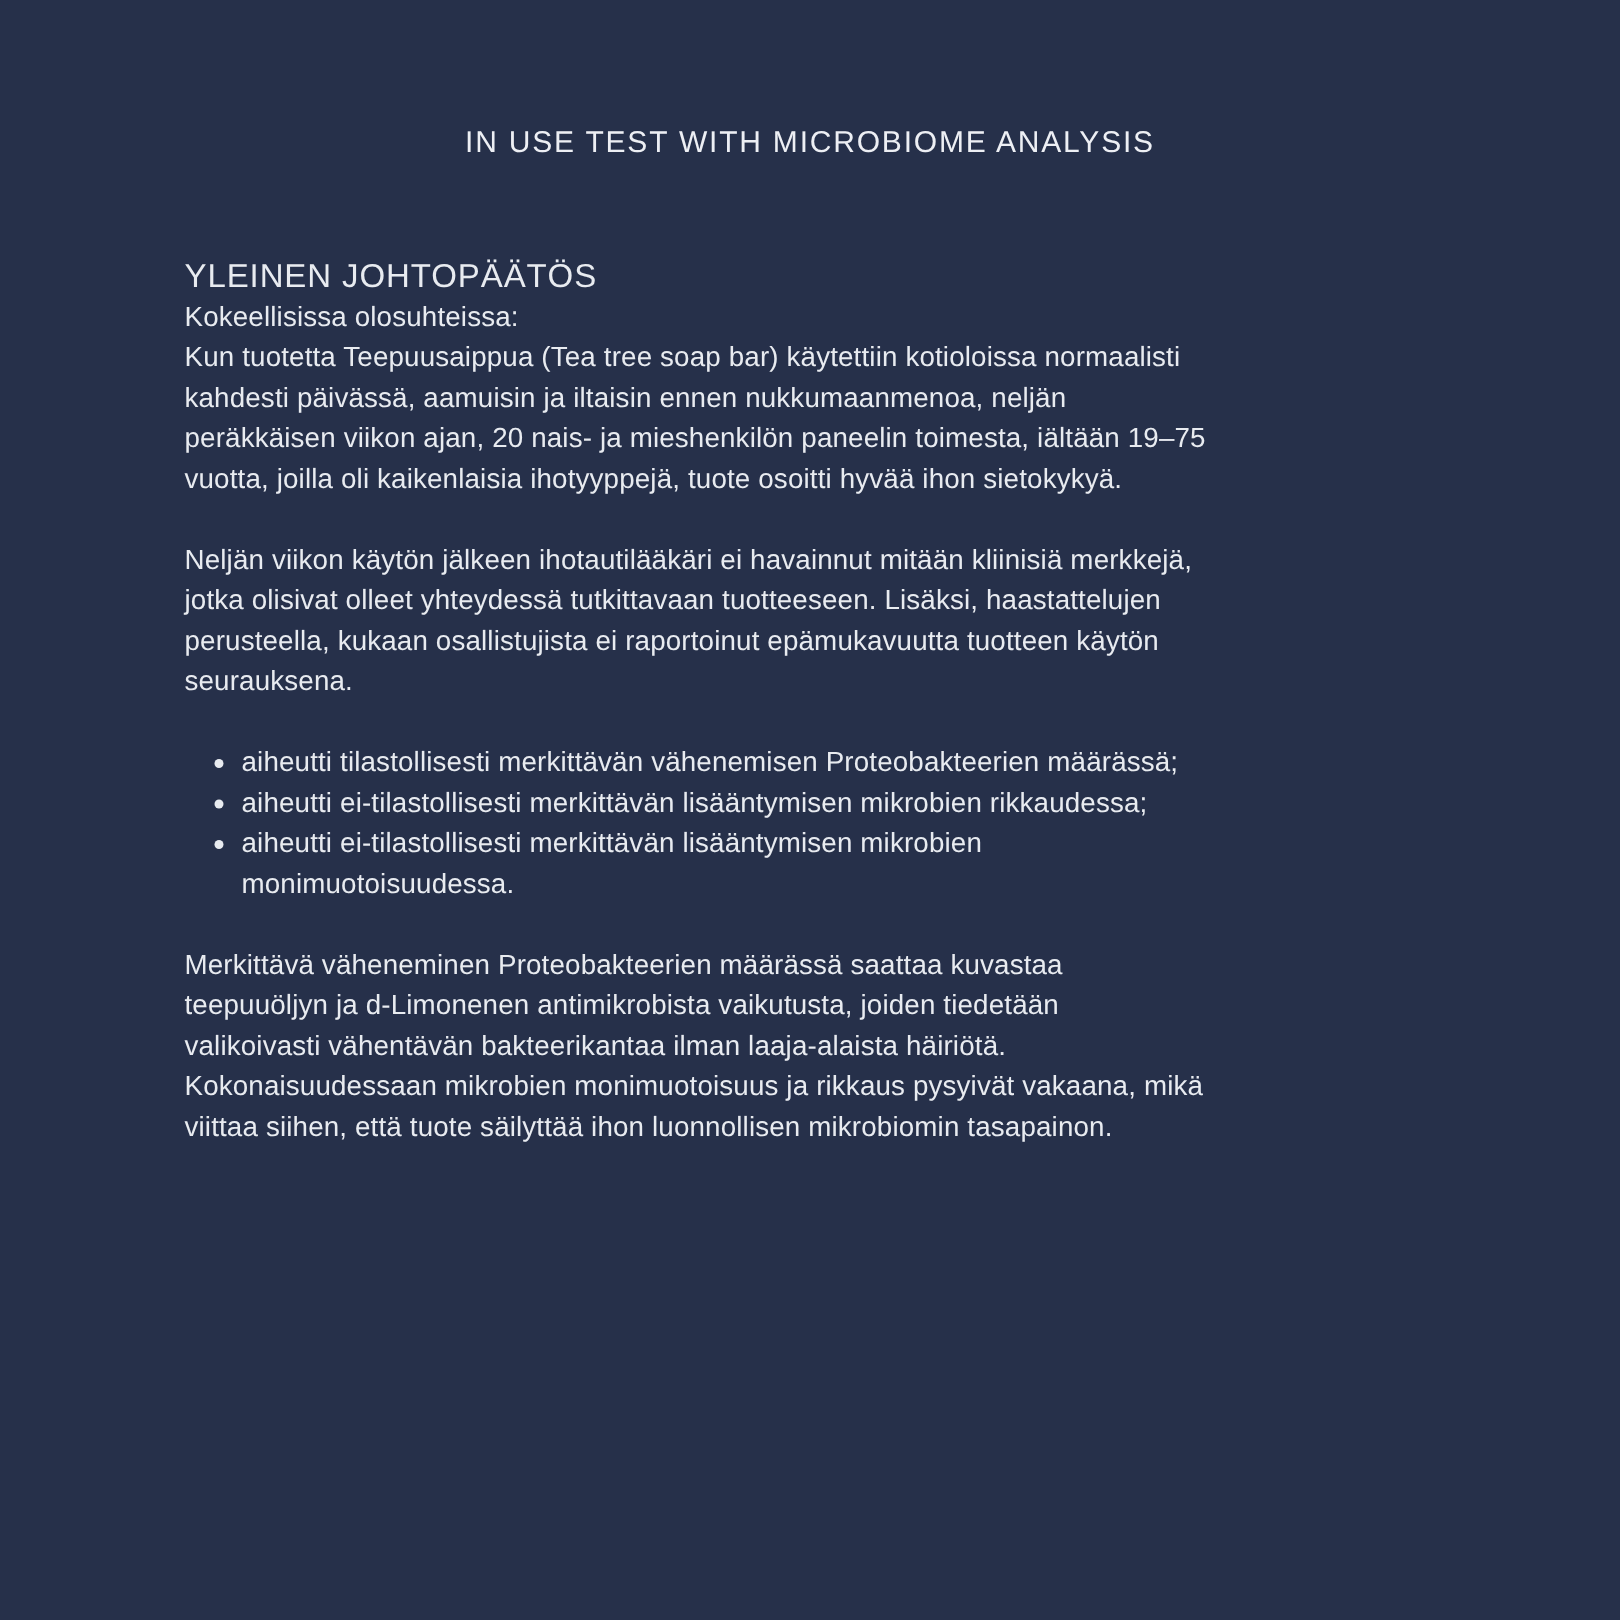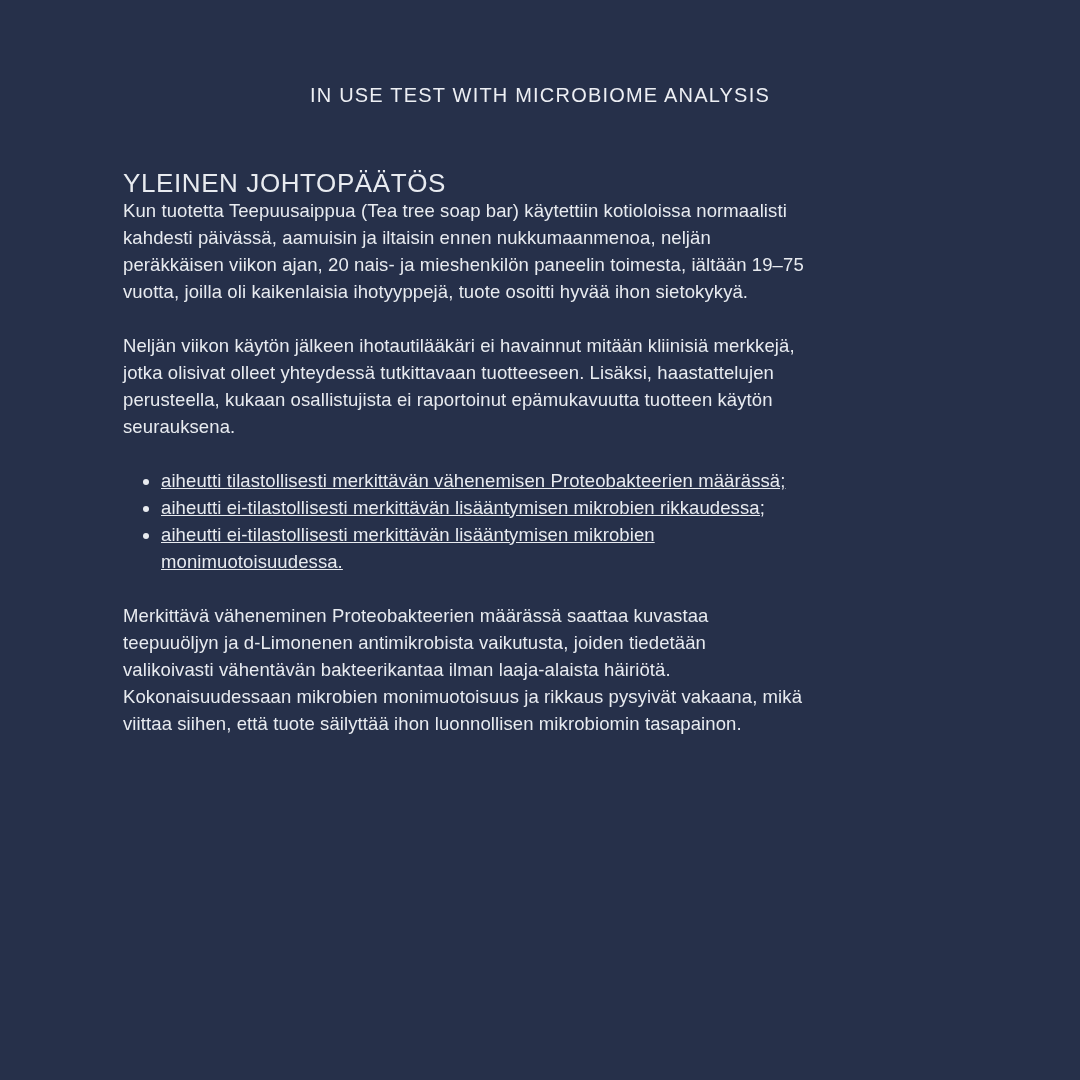--- a/index.html
+++ b/index.html
@@ -28,53 +28,53 @@
   .content{
     position:absolute;
     left:123px;
     top:170px;
     width:860px;
     font-size:18.5px;
     line-height:27px;
     letter-spacing:0.1px;
   }
   .heading{
-    font-size:26px;
+    font-size:22px;
     letter-spacing:0.6px;
     margin:0;
     white-space:pre-line;
   }
   p.block{
     margin:0 0 27px 0;
     white-space:pre-line;
   }
   p.tight{
     margin-bottom:0;
   }
   ul.bullets{
     margin:0 0 27px 0;
     padding-left:38px;
     list-style:disc;
-    text-decoration:underline;
   }
   ul.bullets li{
     white-space:pre-line;
   }
 </style>
 </head>
 <body>
 
 <div class="slide">
 
   <div class="title">IN USE TEST WITH MICROBIOME ANALYSIS</div>
 
   <div class="content">
 
     <div class="heading">YLEINEN JOHTOPÄÄTÖS</div>
 
+    <p class="block tight">Kokeellisissa olosuhteissa:</p>
 
     <p class="block">Kun tuotetta Teepuusaippua (Tea tree soap bar) käytettiin kotioloissa normaalisti
 kahdesti päivässä, aamuisin ja iltaisin ennen nukkumaanmenoa, neljän
 peräkkäisen viikon ajan, 20 nais- ja mieshenkilön paneelin toimesta, iältään 19–75
 vuotta, joilla oli kaikenlaisia ihotyyppejä, tuote osoitti hyvää ihon sietokykyä.</p>
 
     <p class="block">Neljän viikon käytön jälkeen ihotautilääkäri ei havainnut mitään kliinisiä merkkejä,
 jotka olisivat olleet yhteydessä tutkittavaan tuotteeseen. Lisäksi, haastattelujen
 perusteella, kukaan osallistujista ei raportoinut epämukavuutta tuotteen käytön
 seurauksena.</p>

